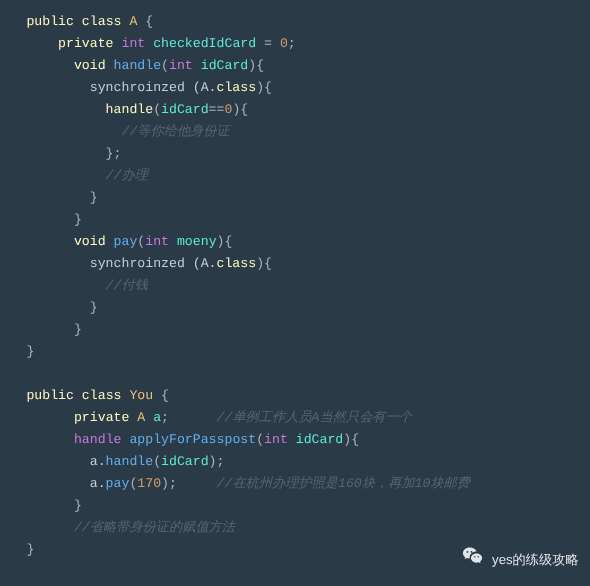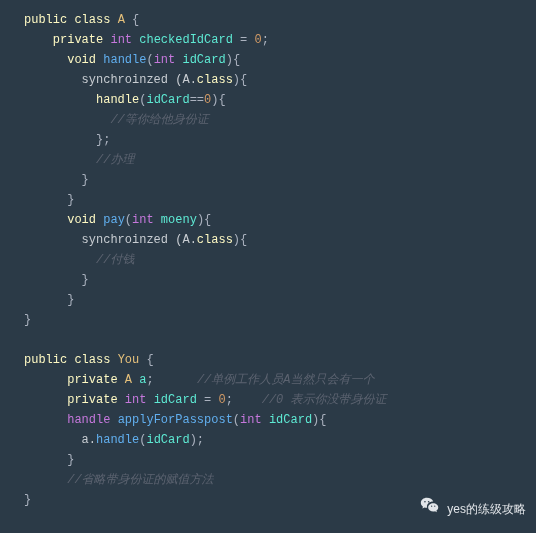--- a/index.html
+++ b/index.html
@@ -56,23 +56,23 @@
 <div class="line">      <span class="punc">}</span></div>
 <div class="line">      <span class="kw">void</span> <span class="fn">pay</span><span class="punc">(</span><span class="type">int</span><span> </span><span class="var">moeny</span><span class="punc">){</span></div>
 <div class="line">        <span class="prop">synchroinzed (A.</span><span class="kw">class</span><span class="punc">){</span></div>
 <div class="line">          <span class="cmnt">//付钱</span></div>
 <div class="line">        <span class="punc">}</span></div>
 <div class="line">      <span class="punc">}</span></div>
 <div class="line"><span class="punc">}</span></div>
 <div class="line"> </div>
 <div class="line"><span class="kw">public</span> <span class="kw">class</span> <span class="cls">You</span><span class="punc"> {</span></div>
 <div class="line">      <span class="kw">private</span> <span class="cls">A</span><span> </span><span class="var">a</span><span class="punc">;</span>      <span class="cmnt">//单例工作人员A当然只会有一个</span></div>
-<div class="line">      <span class="kw">private</span> <span class="type">int</span> <span class="var">idCard</span><span class="punc"> = </span><span class="num">0</span><span class="punc">;</span>    <span class="cmnt">//0 表示你没带身份证</span></div>
 <div class="line">      <span class="type">handle</span> <span class="fn">applyForPasspost</span><span class="punc">(</span><span class="type">int</span><span> </span><span class="var">idCard</span><span class="punc">){</span></div>
 <div class="line">        <span class="prop">a.</span><span class="fn">handle</span><span class="punc">(</span><span class="var">idCard</span><span class="punc">);</span></div>
+<div class="line">        <span class="prop">a.</span><span class="fn">pay</span><span class="punc">(</span><span class="num">170</span><span class="punc">);</span>     <span class="cmnt">//在杭州办理护照是160块，再加10块邮费</span></div>
 <div class="line">      <span class="punc">}</span></div>
 <div class="line">      <span class="cmnt">//省略带身份证的赋值方法</span></div>
 <div class="line"><span class="punc">}</span></div>
 </div>
 
 <div class="watermark">
   <span>
     <svg viewBox="0 0 24 24" fill="#e2e5e9">
         <path d="M8.5 3C4.9 3 2 5.5 2 8.5c0 1.7.9 3.2 2.3 4.2l-.6 2 2.3-1.2c.8.2 1.6.4 2.5.4h.4c-.1-.4-.2-.9-.2-1.4 0-3 2.9-5.5 6.5-5.5h.3C14.9 4.7 12 3 8.5 3zm-2 3.5c.5 0 .9.4.9.9s-.4.9-.9.9-.9-.4-.9-.9.4-.9.9-.9zm4 0c.5 0 .9.4.9.9s-.4.9-.9.9-.9-.4-.9-.9.4-.9.9-.9zM15.5 9C12.5 9 10 11 10 13.5S12.5 18 15.5 18c.7 0 1.4-.1 2-.3l2 1-.5-1.7c1.2-.8 2-2 2-3.5C21 11 18.5 9 15.5 9zm-1.7 2.5c.4 0 .7.3.7.7s-.3.7-.7.7-.7-.3-.7-.7.3-.7.7-.7zm3.4 0c.4 0 .7.3.7.7s-.3.7-.7.7-.7-.3-.7-.7.3-.7.7-.7z"></path>
       </svg>

